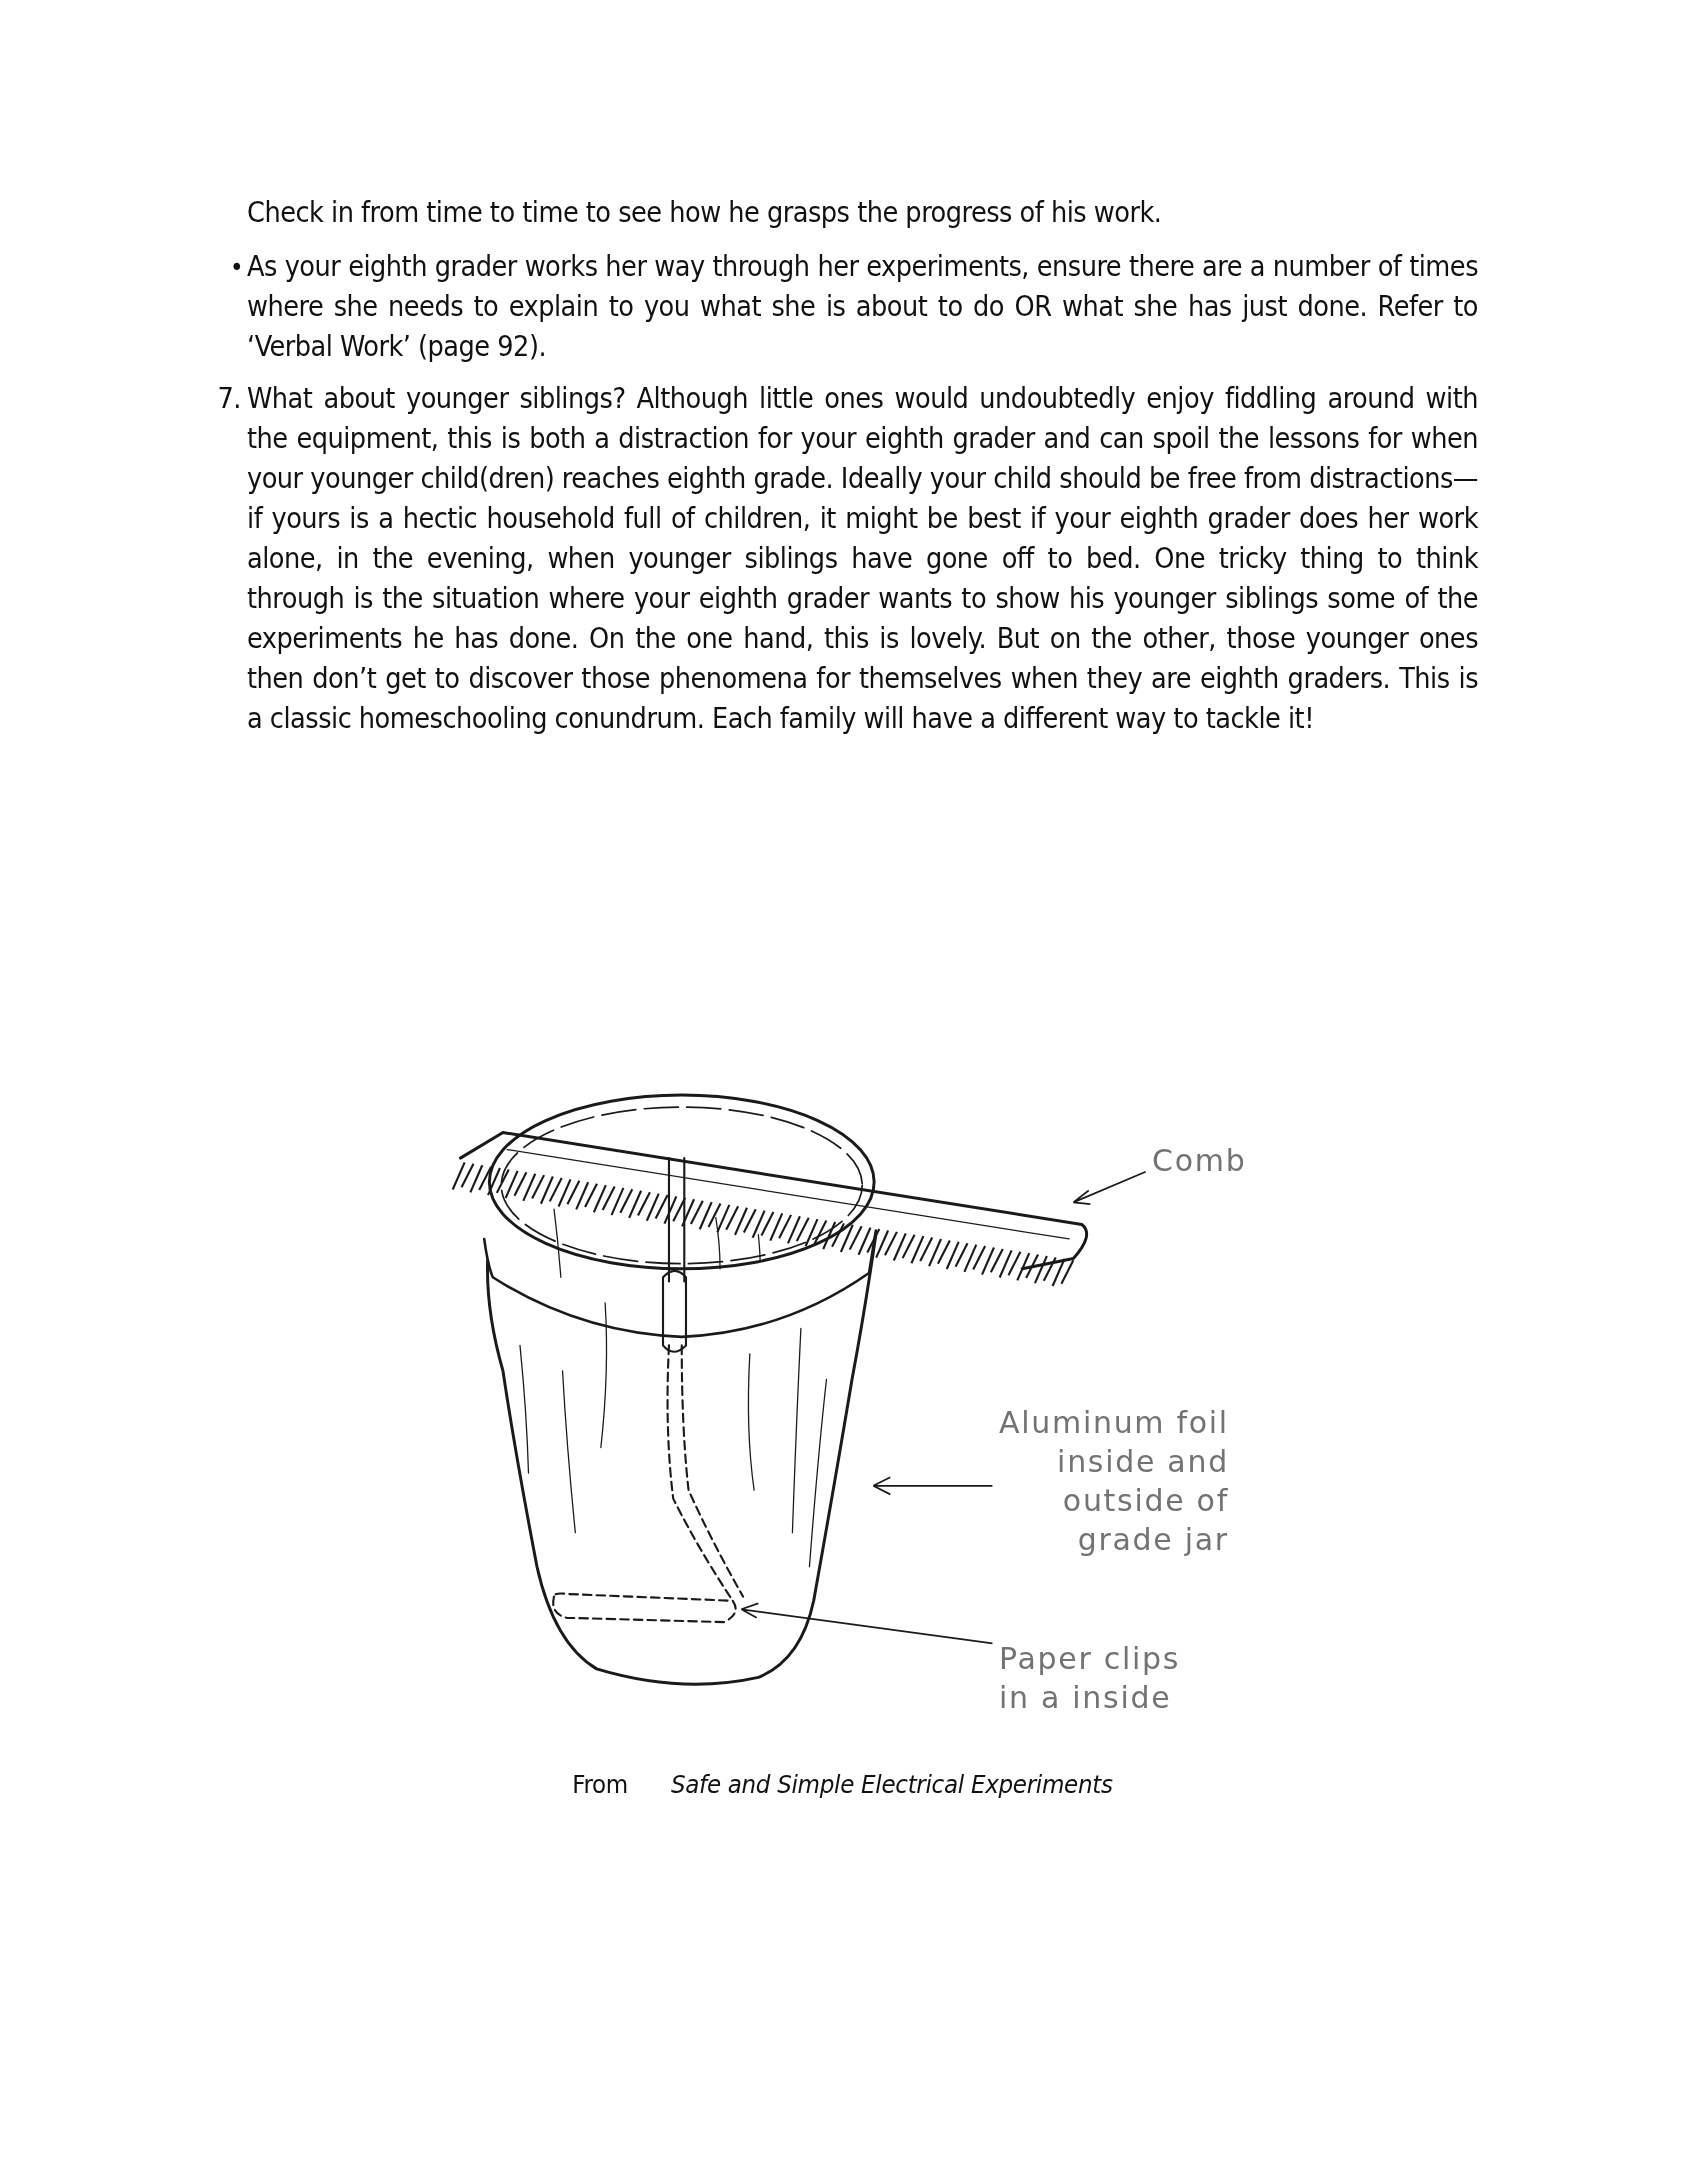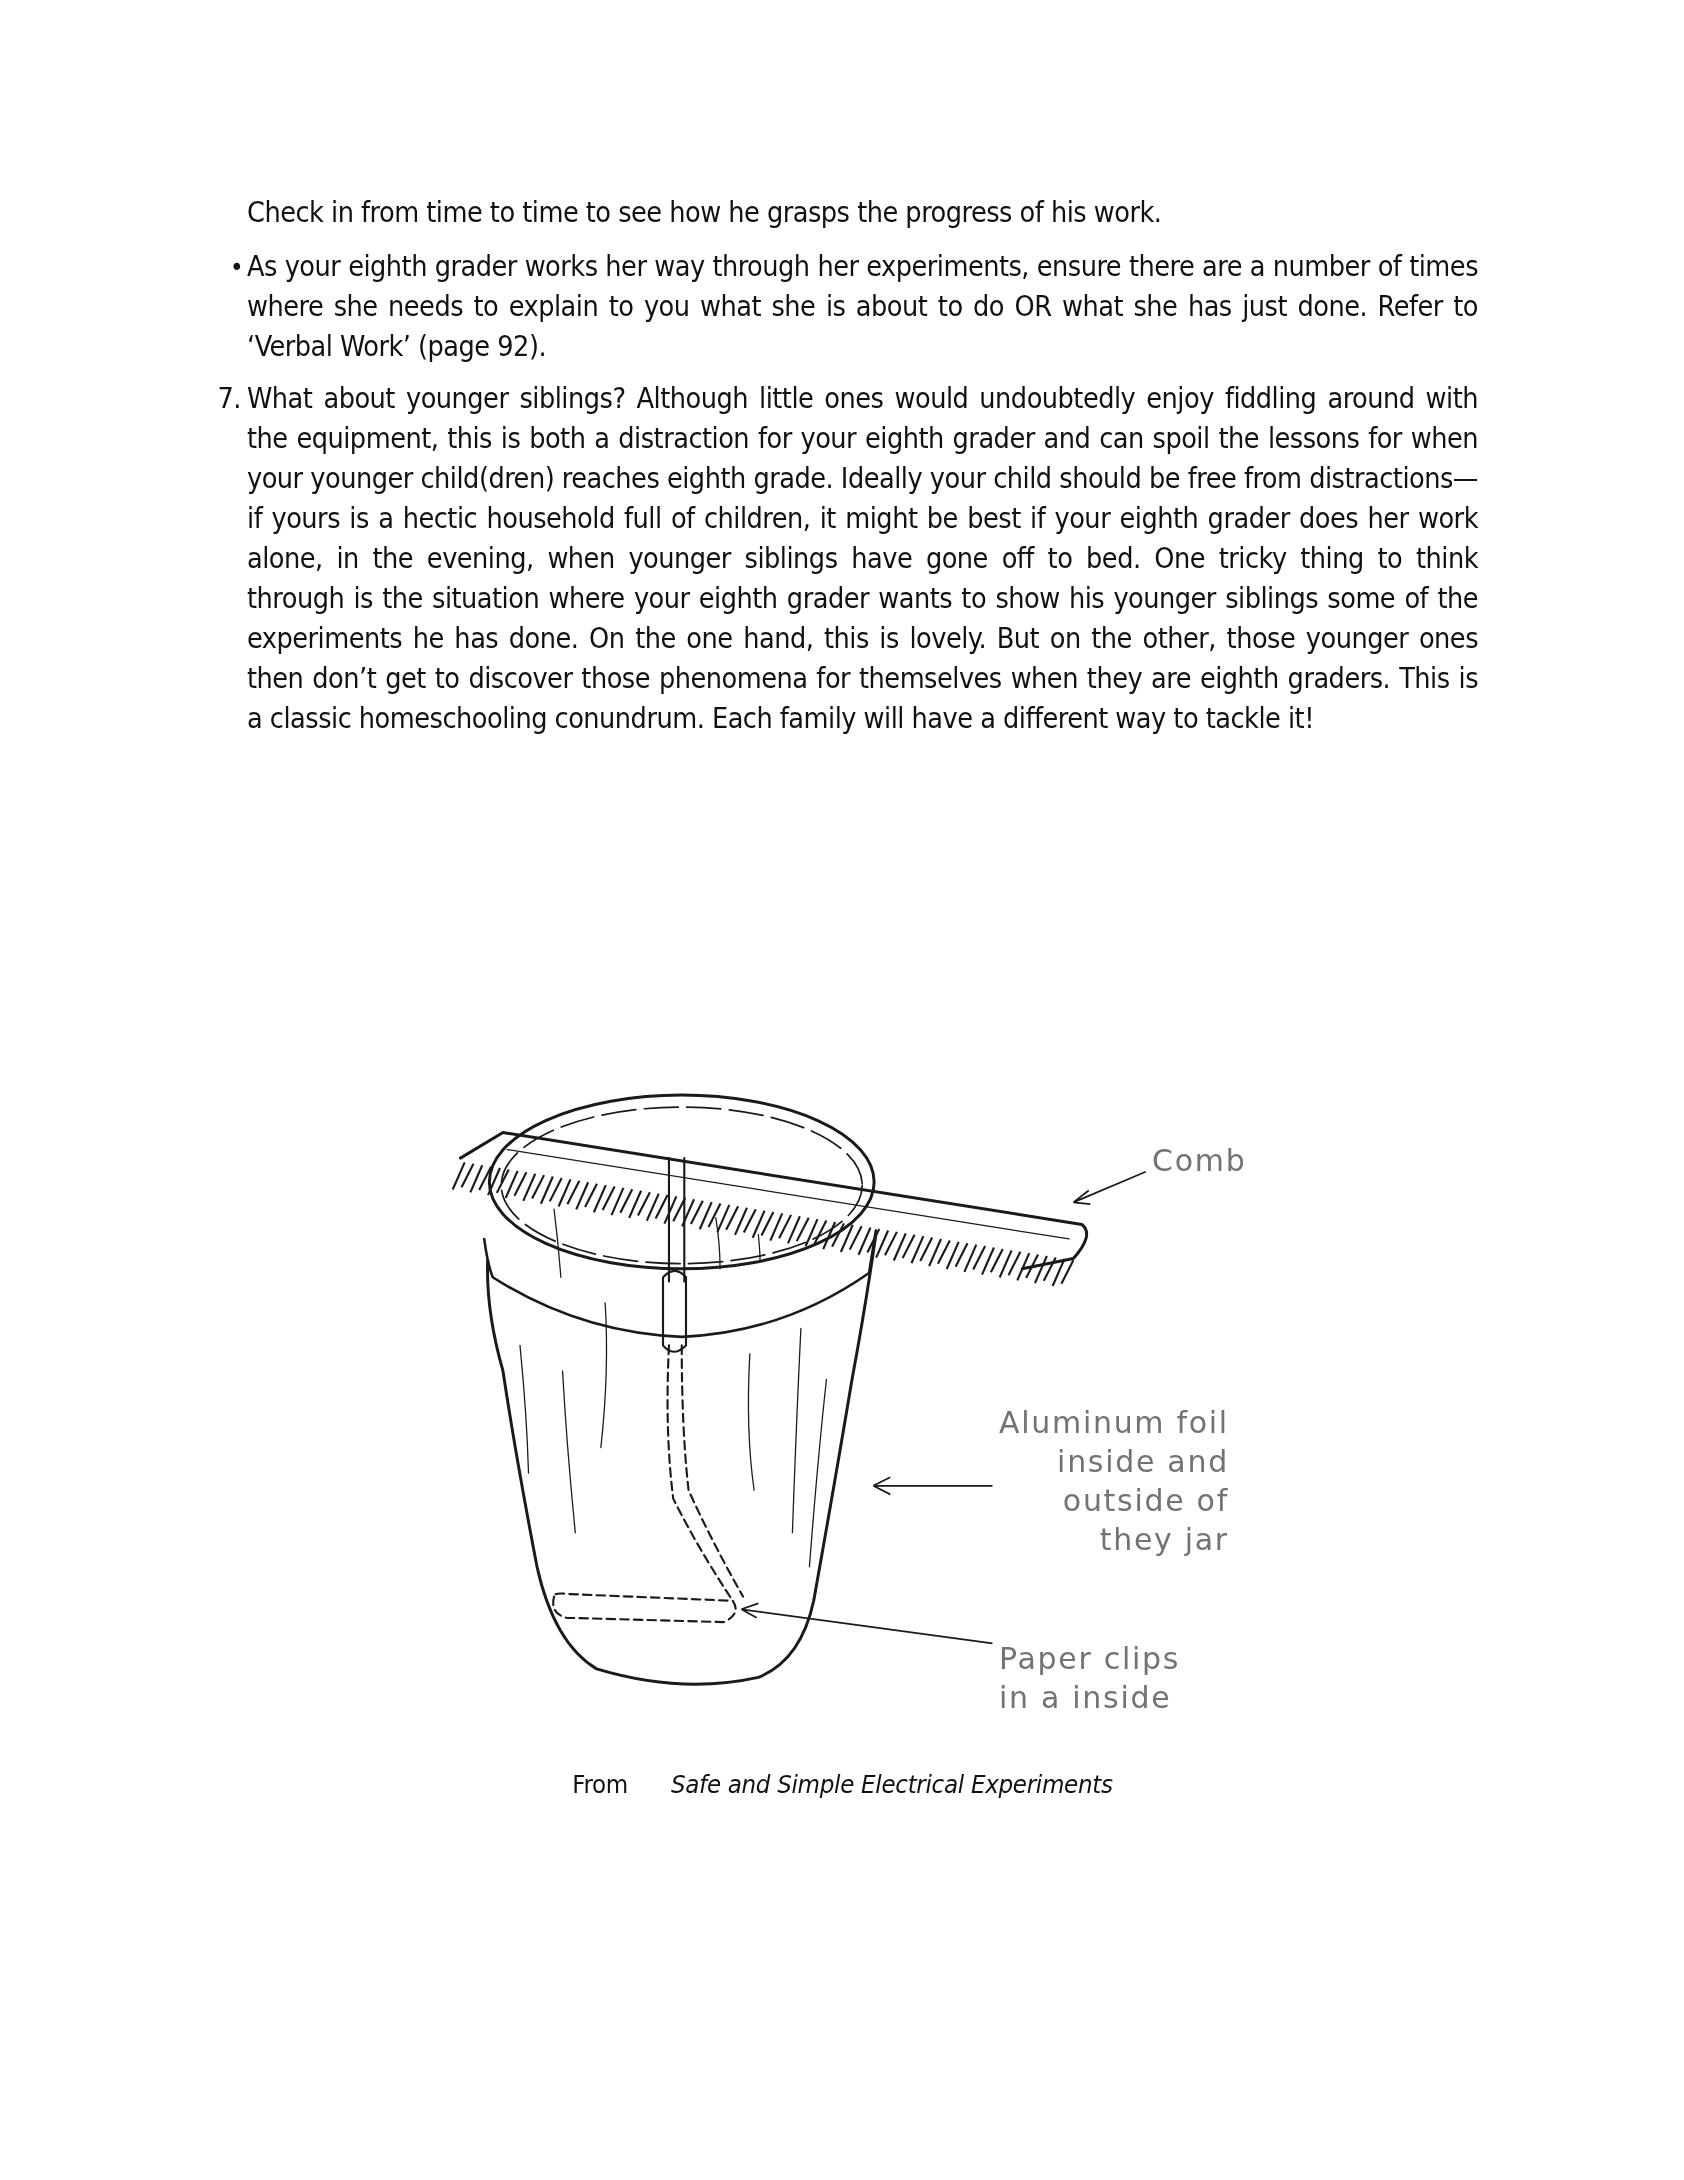--- a/index.html
+++ b/index.html
@@ -154,21 +154,21 @@
         <path d="M 665 465 L 525 465 M 525 465 L 545 455 M 525 465 L 545 475"></path>
         <path d="M 665 650 L 370 610 M 370 610 L 390 603 M 370 610 L 388 620"></path>
       </g>
     </svg>
 
     <div class="fig-label label-comb">Comb</div>
     <div class="fig-label label-foil">
       <span>Aluminum foil</span>
       <span>inside and</span>
       <span>outside of</span>
-      <span>they jar</span>
+      <span>grade jar</span>
     </div>
     <div class="fig-label label-clips">
       <span>Paper clips</span>
       <span>in a inside</span>
     </div>
   </div>
 
   <div class="caption">
     <span>From </span><em>Safe and Simple Electrical Experiments</em>
   </div>

